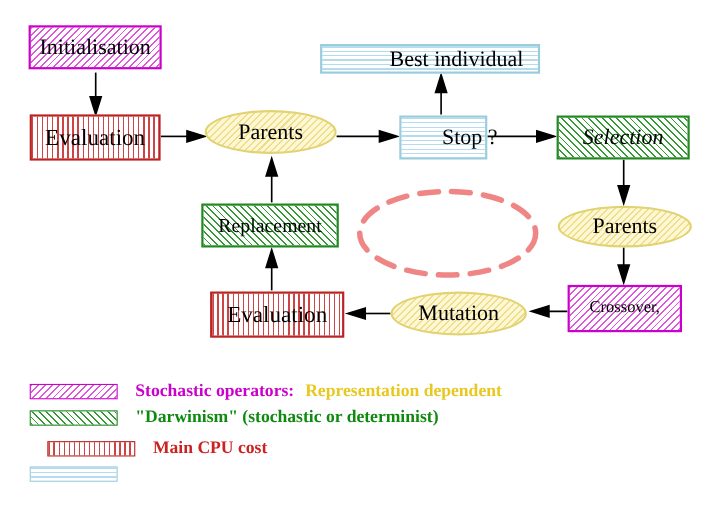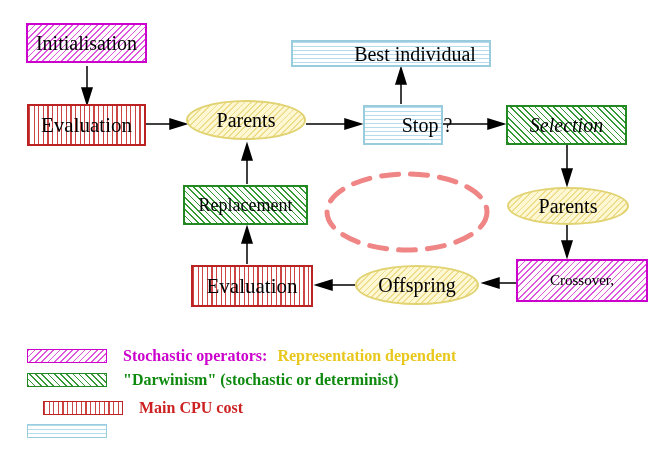--- a/index.html
+++ b/index.html
@@ -24,21 +24,21 @@
   .rounded{border-radius:0;}
 
   
   #n-init{left:26px;top:23px;width:121px;height:40px;}
   #n-eval-top{left:27px;top:104px;width:119px;height:42px;font-size:21px;}
   #n-parents{left:186px;top:100px;width:120px;height:40px;}
   #n-best{left:291px;top:40px;width:200px;height:27px;}
   #n-stop{left:363px;top:105px;width:80px;height:40px;}
   #n-selection{left:506px;top:105px;width:121px;height:40px;font-style:italic;}
   #n-genitors{left:507px;top:187px;width:122px;height:38px;}
-  #n-crossover{left:516px;top:259px;width:132px;height:43px;font-size:15px;line-height:1.35;text-align:center;}
+  #n-crossover{left:516px;top:259px;width:104px;height:43px;font-size:15px;line-height:1.35;text-align:center;}
   #n-offspring{left:355px;top:265px;width:124px;height:40px;}
   #n-eval-bot{left:191px;top:265px;width:122px;height:42px;font-size:21px;}
   #n-replacement{left:183px;top:185px;width:125px;height:40px;font-size:18px;}
   #n-generation{left:324px;top:198px;width:166px;height:28px;color:#ef8585;font-size:21px;
                 background:transparent;border:none;}
 
   
   .legend-row{position:absolute;left:27px;display:flex;align-items:center;text-align:right;}
   .legend-swatch{width:80px;height:14px;box-sizing:border-box;flex:0 0 80px;}
   .legend-swatch.hatch-magenta,.legend-swatch.stripe-red,
@@ -143,21 +143,21 @@
     <span>Parents</span>
   </div>
 
   <div class="node hatch-magenta" id="n-crossover">
     <span>
       <span style="display:block">Crossover,</span>
     </span>
   </div>
 
   <div class="node ellipse-yellow" id="n-offspring">
-    <span>Offspring</span>
+    <span>Mutation</span>
   </div>
 
   <div class="node stripe-red" id="n-eval-bot">
     <span>Evaluation</span>
   </div>
 
   <div class="node hatch-green" id="n-replacement">
     <span>Replacement</span>
   </div>
 

